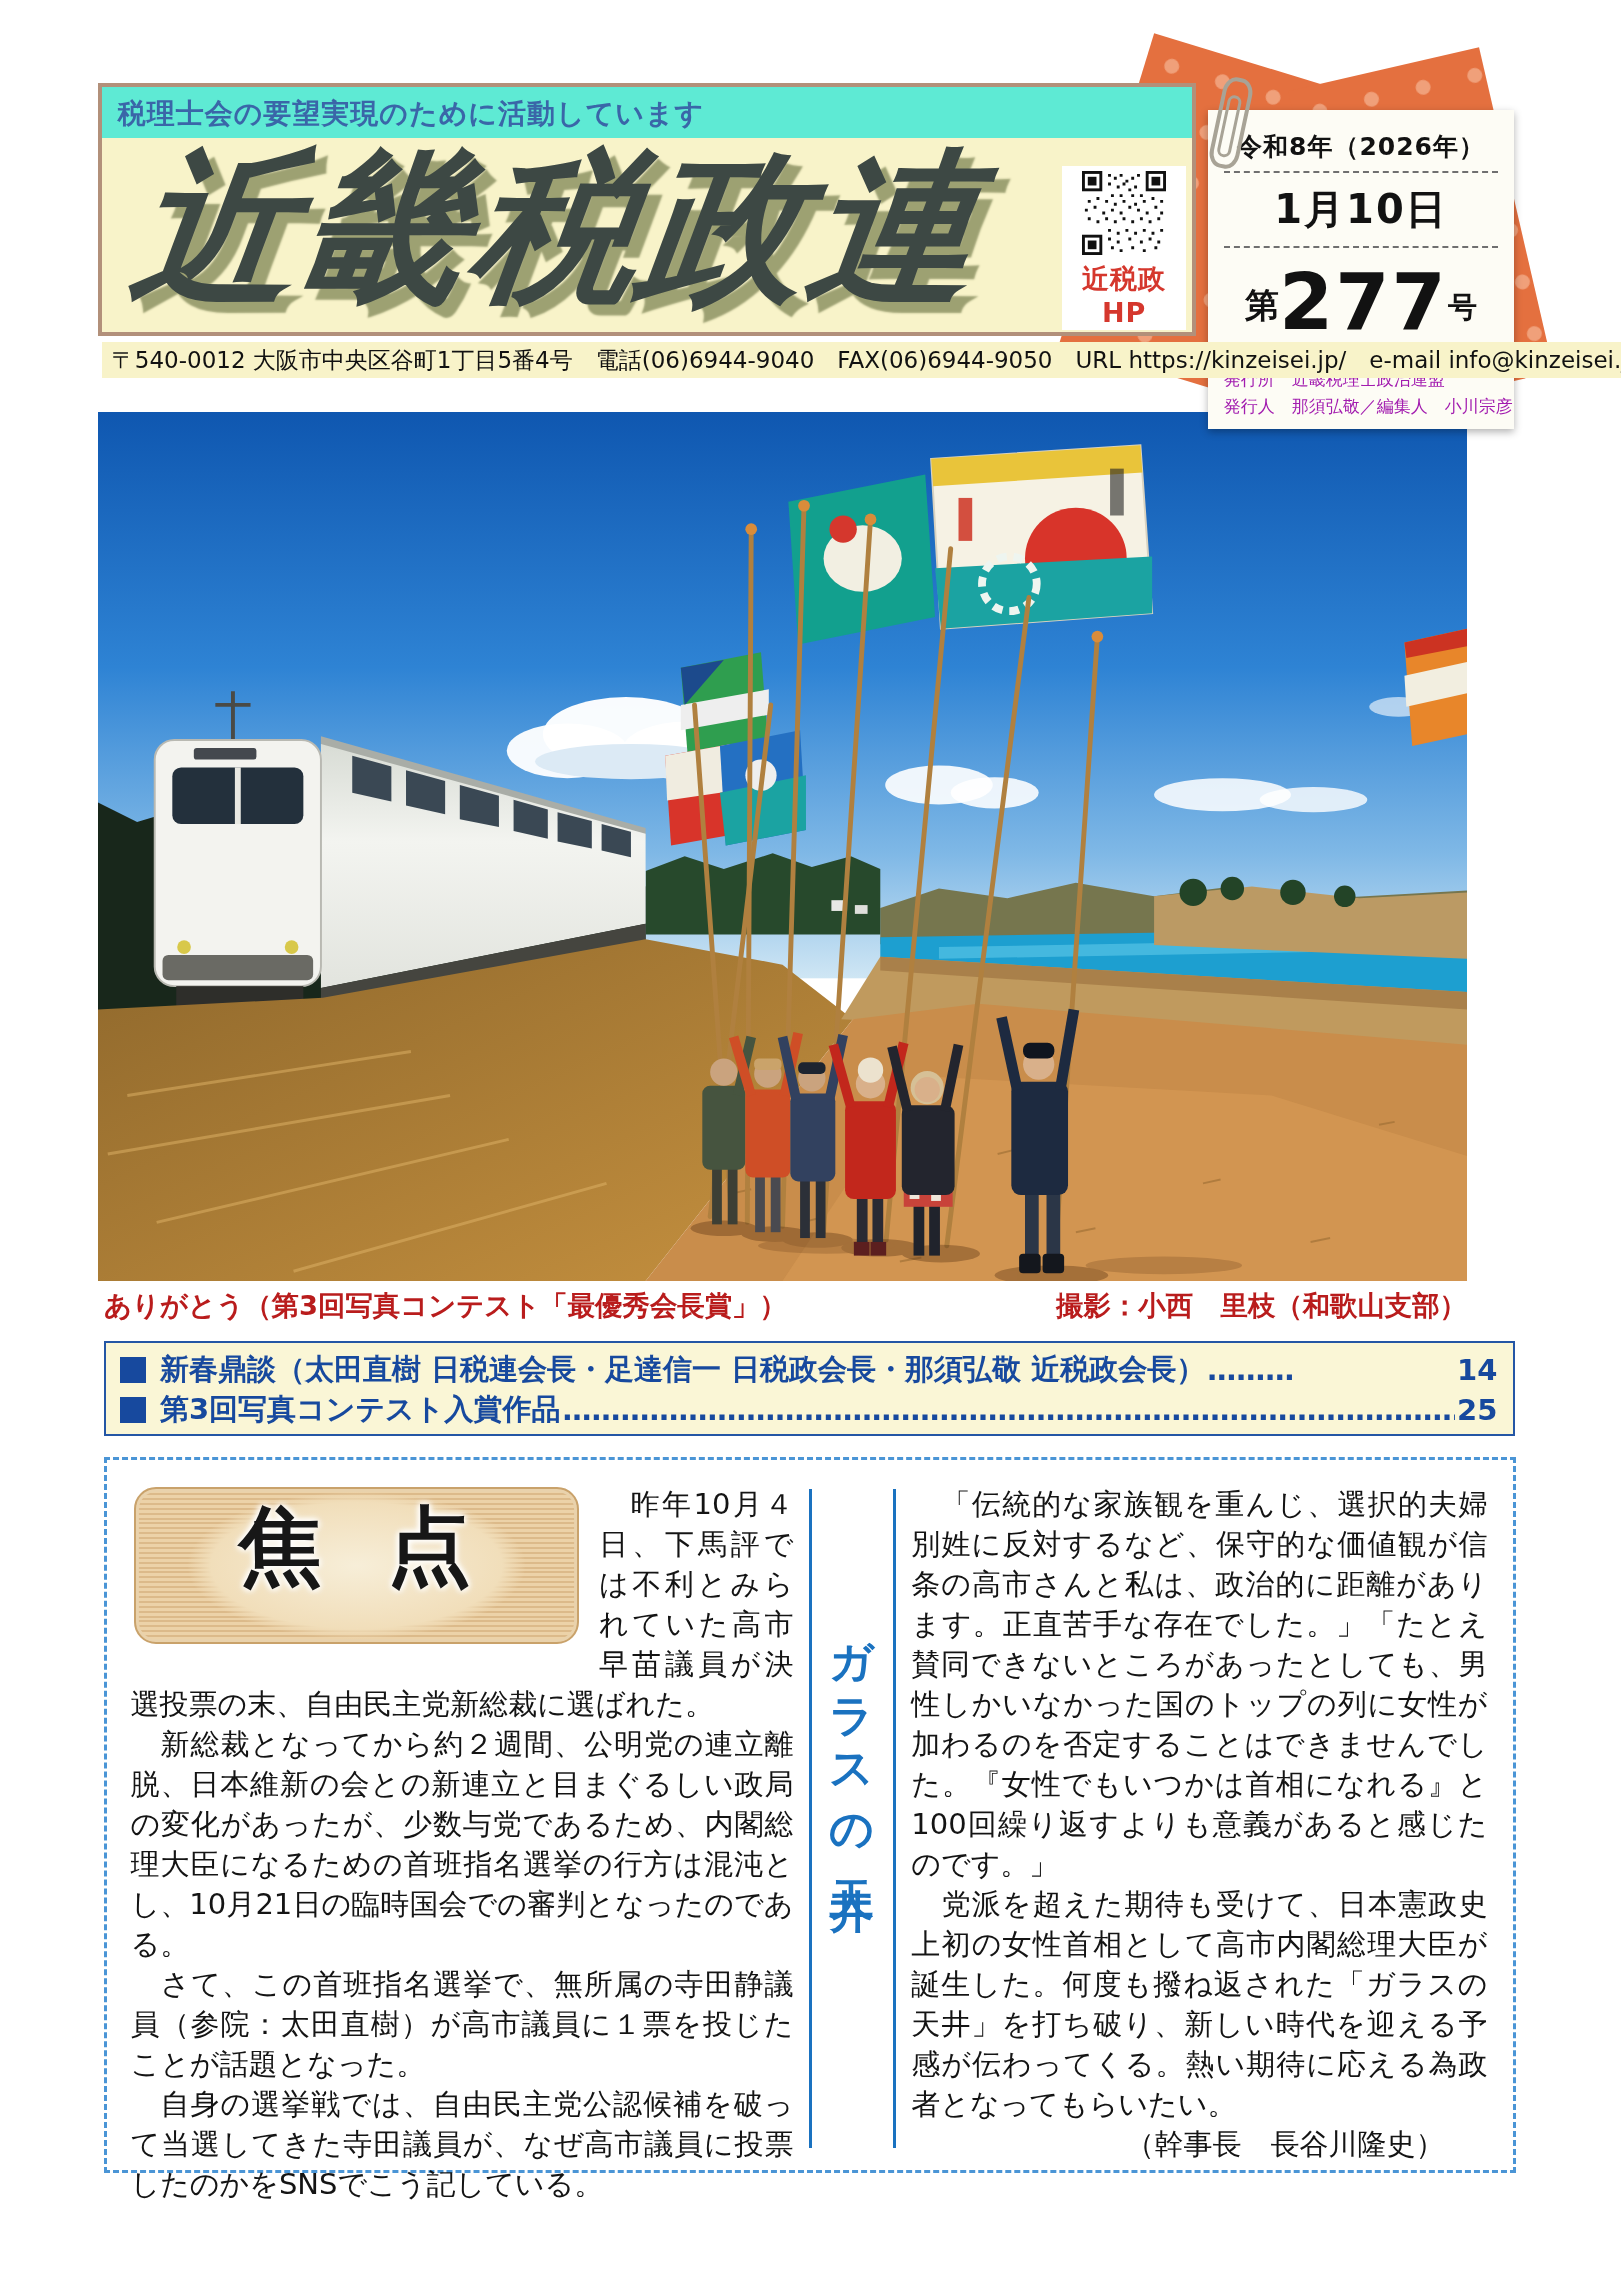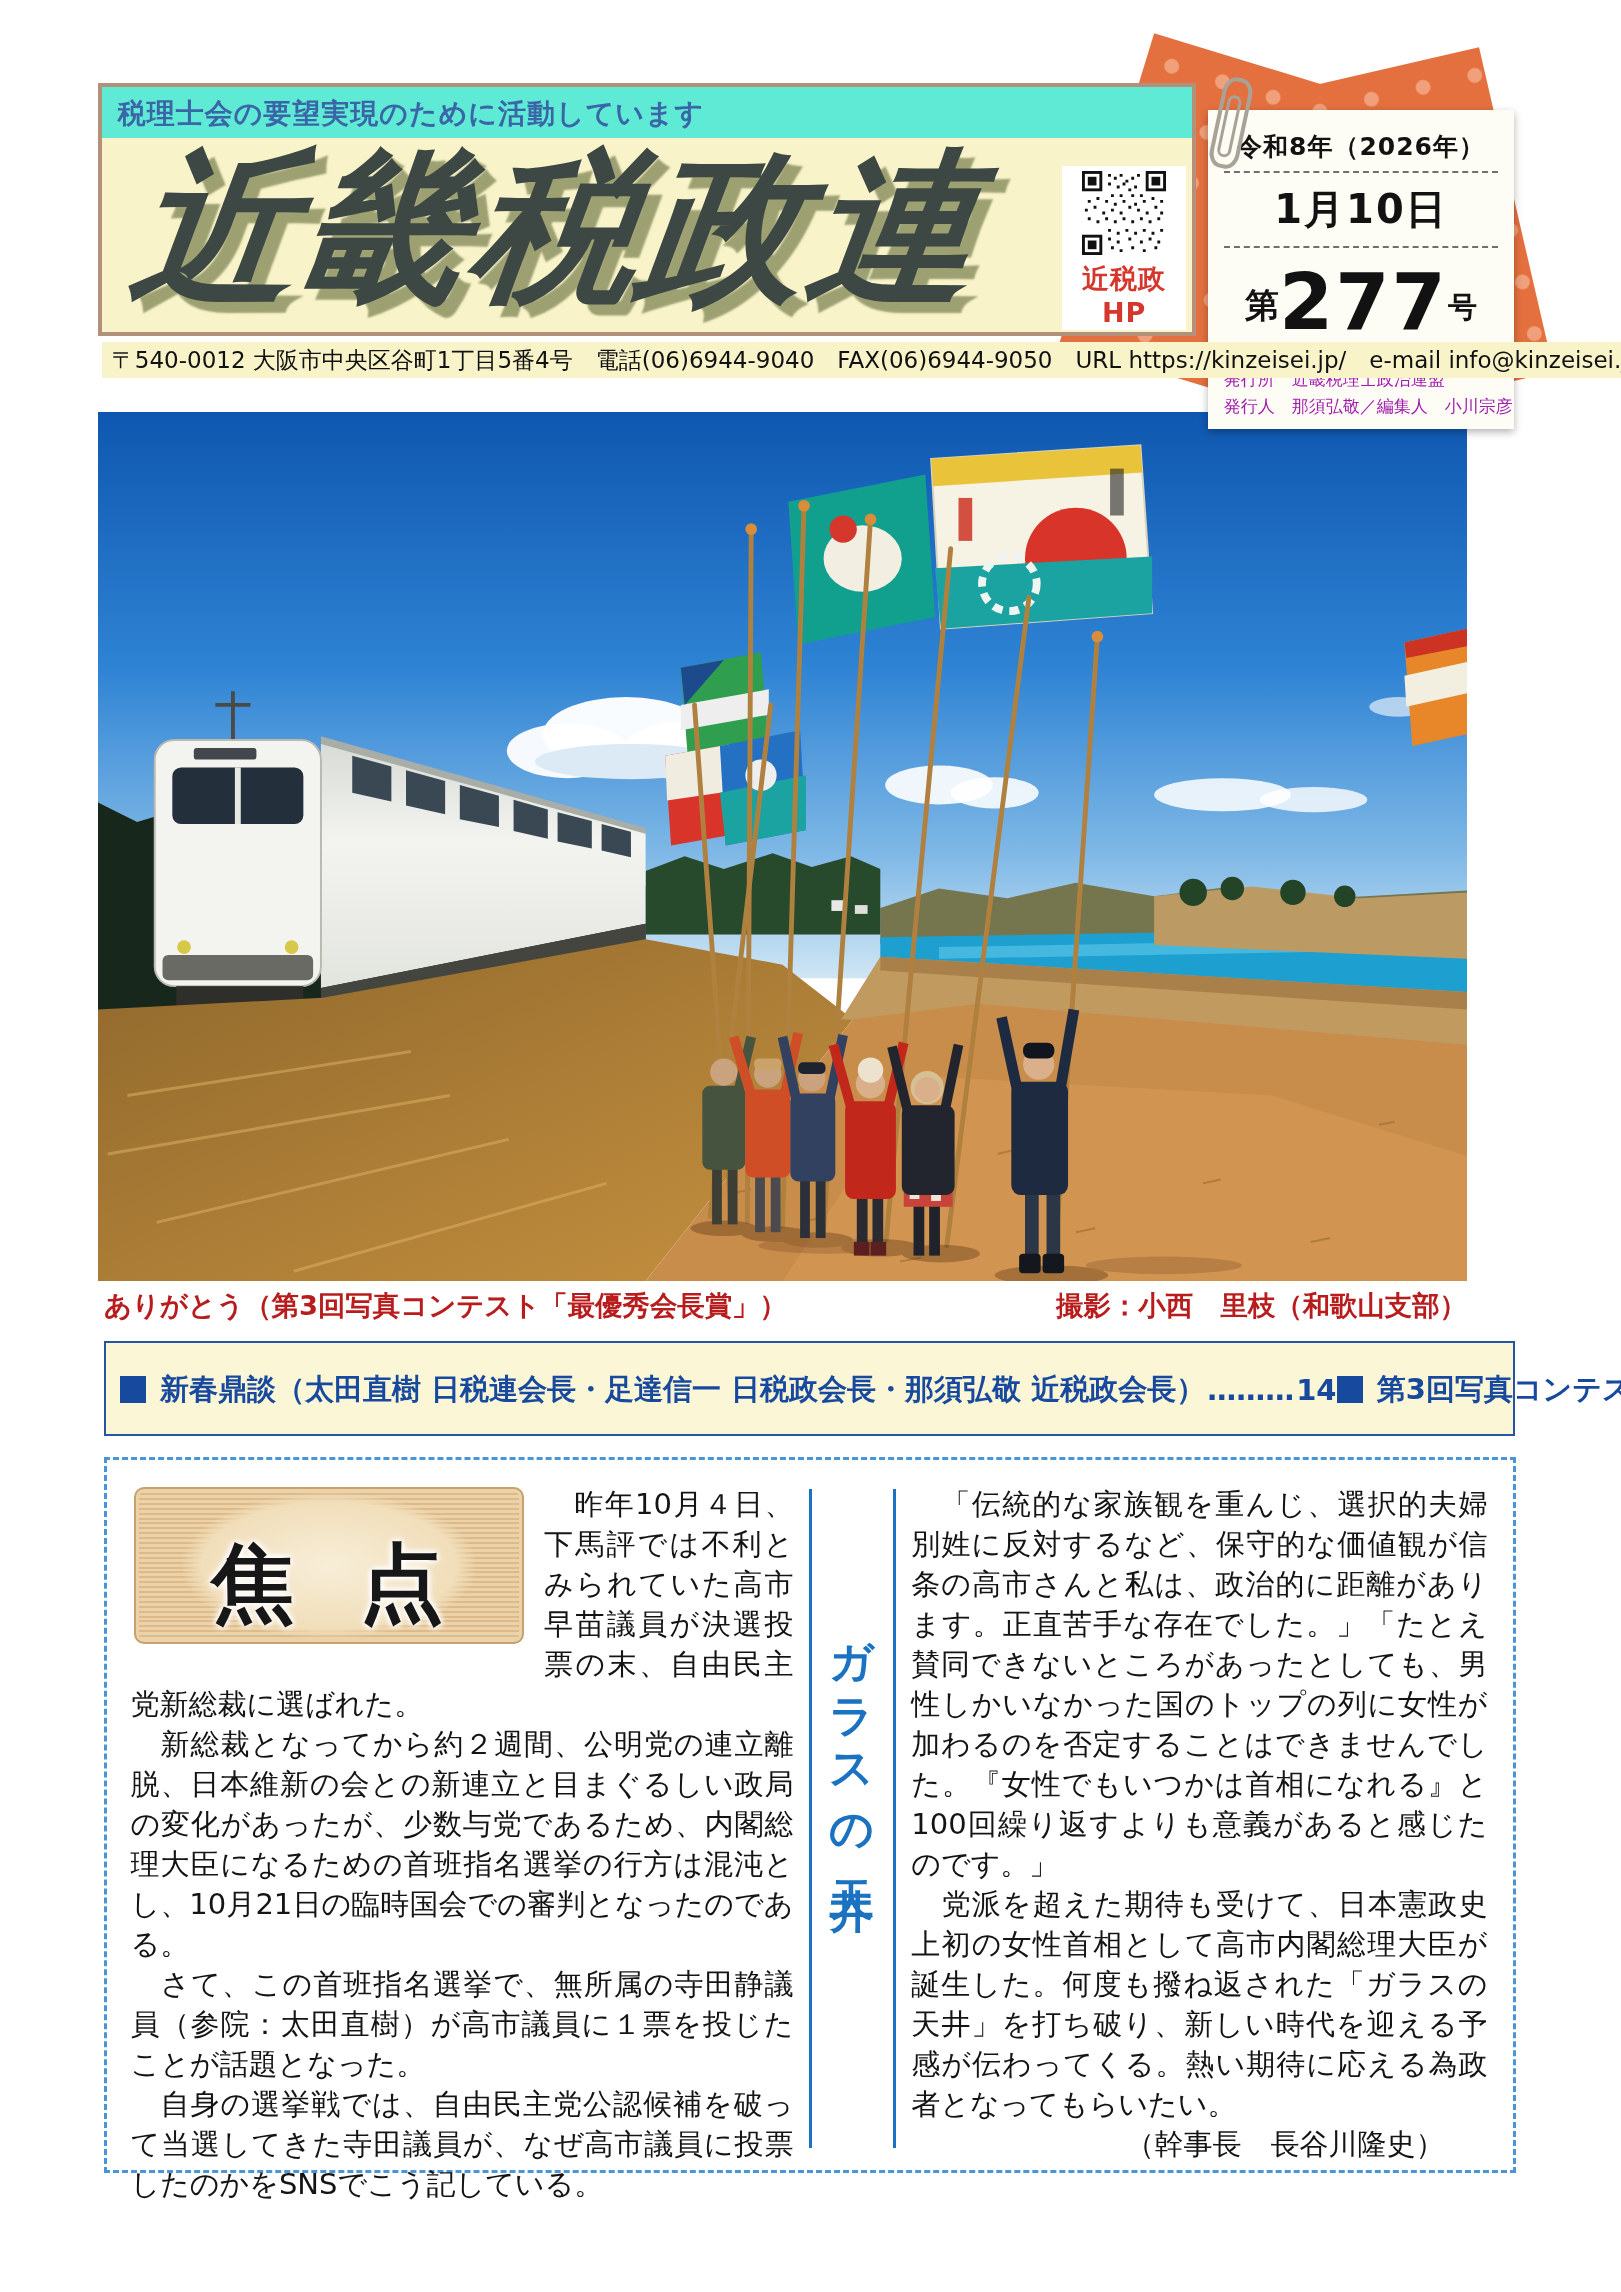--- a/index.html
+++ b/index.html
@@ -46,39 +46,39 @@
   
   .photo{position:absolute;left:98px;top:412px;width:1369px;height:869px;z-index:1;}
   .photo svg{display:block;width:100%;height:100%;}
 
   .caption-row{position:absolute;left:104px;top:1288px;width:1363px;display:flex;
                justify-content:space-between;font-size:27.4px;font-weight:bold;color:#b91c1c;}
 
   
   .toc-box{position:absolute;left:104px;top:1341px;width:1411px;height:95px;border:2.9px solid #2456a5;
            background:#faf6d6;box-sizing:border-box;padding:6.9px 15.7px 4.9px 13.7px;
-           display:flex;justify-content:space-around;}
+           display:flex;flex-direction:column;justify-content:space-around;}
   .toc-row{display:flex;align-items:center;font-size:29px;font-weight:bold;color:#17499e;}
   .toc-bullet{width:26.5px;height:26.5px;background:#17499e;margin-right:13.7px;flex:none;}
   .toc-label{white-space:nowrap;}
   .toc-dots{flex:1;overflow:hidden;white-space:nowrap;margin:0 2px;}
   .toc-page{flex:none;}
 
   
   .article-box{position:absolute;left:104px;top:1457px;width:1412px;height:716px;
                border:3.9px dashed #4a95d6;box-sizing:border-box;
                padding:23.5px 25.5px 15.7px 23.5px;display:flex;z-index:1;}
   .col-left{width:663px;flex:none;font-size:29px;line-height:1.38;color:#141414;text-align:justify;}
   .col-left p,.col-right p{margin:0;}
-  .focus-plaque{float:left;width:390px;height:157px;margin:3.9px 19.6px 9.8px 3.9px;position:relative;
-      border:2px solid #c9a26b;border-radius:10px;box-sizing:border-box;
+  .focus-plaque{float:left;width:445px;height:157px;margin:3.9px 19.6px 9.8px 3.9px;position:relative;
+      border:2px solid #c9a26b;border-radius:22px;box-sizing:border-box;
       background:
         radial-gradient(ellipse 60% 75% at 50% 50%,#f7eed8 0%,#f1deba 55%,rgba(241,222,186,0) 64%),
         repeating-linear-gradient(0deg,#dcba8a 0px,#dcba8a 2px,#ecd2a8 2px,#ecd2a8 4.9px);
-      display:flex;align-items:flex-end;justify-content:center;
+      display:flex;align-items:flex-start;justify-content:center;
       box-shadow:inset 0 0 0 2.9px #e9d2ac;}
   .focus-text{font-size:84px;font-weight:900;color:#171717;letter-spacing:17.6px;padding-left:13.7px;
       text-shadow:0 0 6.9px #ffffff,0 0 6.9px #ffffff,0 0 9.8px #ffffff;}
   .col-mid{width:110px;flex:none;position:relative;margin:0 3.9px;}
   .vline{position:absolute;top:5.9px;bottom:5.9px;width:2.9px;background:#1a72c0;}
   .vline-l{left:11.8px;} .vline-r{right:11.8px;}
   .vtitle{position:absolute;left:50%;transform:translateX(-50%);top:125px;
           writing-mode:vertical-rl;font-size:44px;font-weight:bold;color:#1a72c0;letter-spacing:8.8px;}
   .col-right{flex:1;font-size:29px;line-height:1.38;color:#141414;text-align:justify;}
   .signature{text-align:right;padding-right:43px;}

